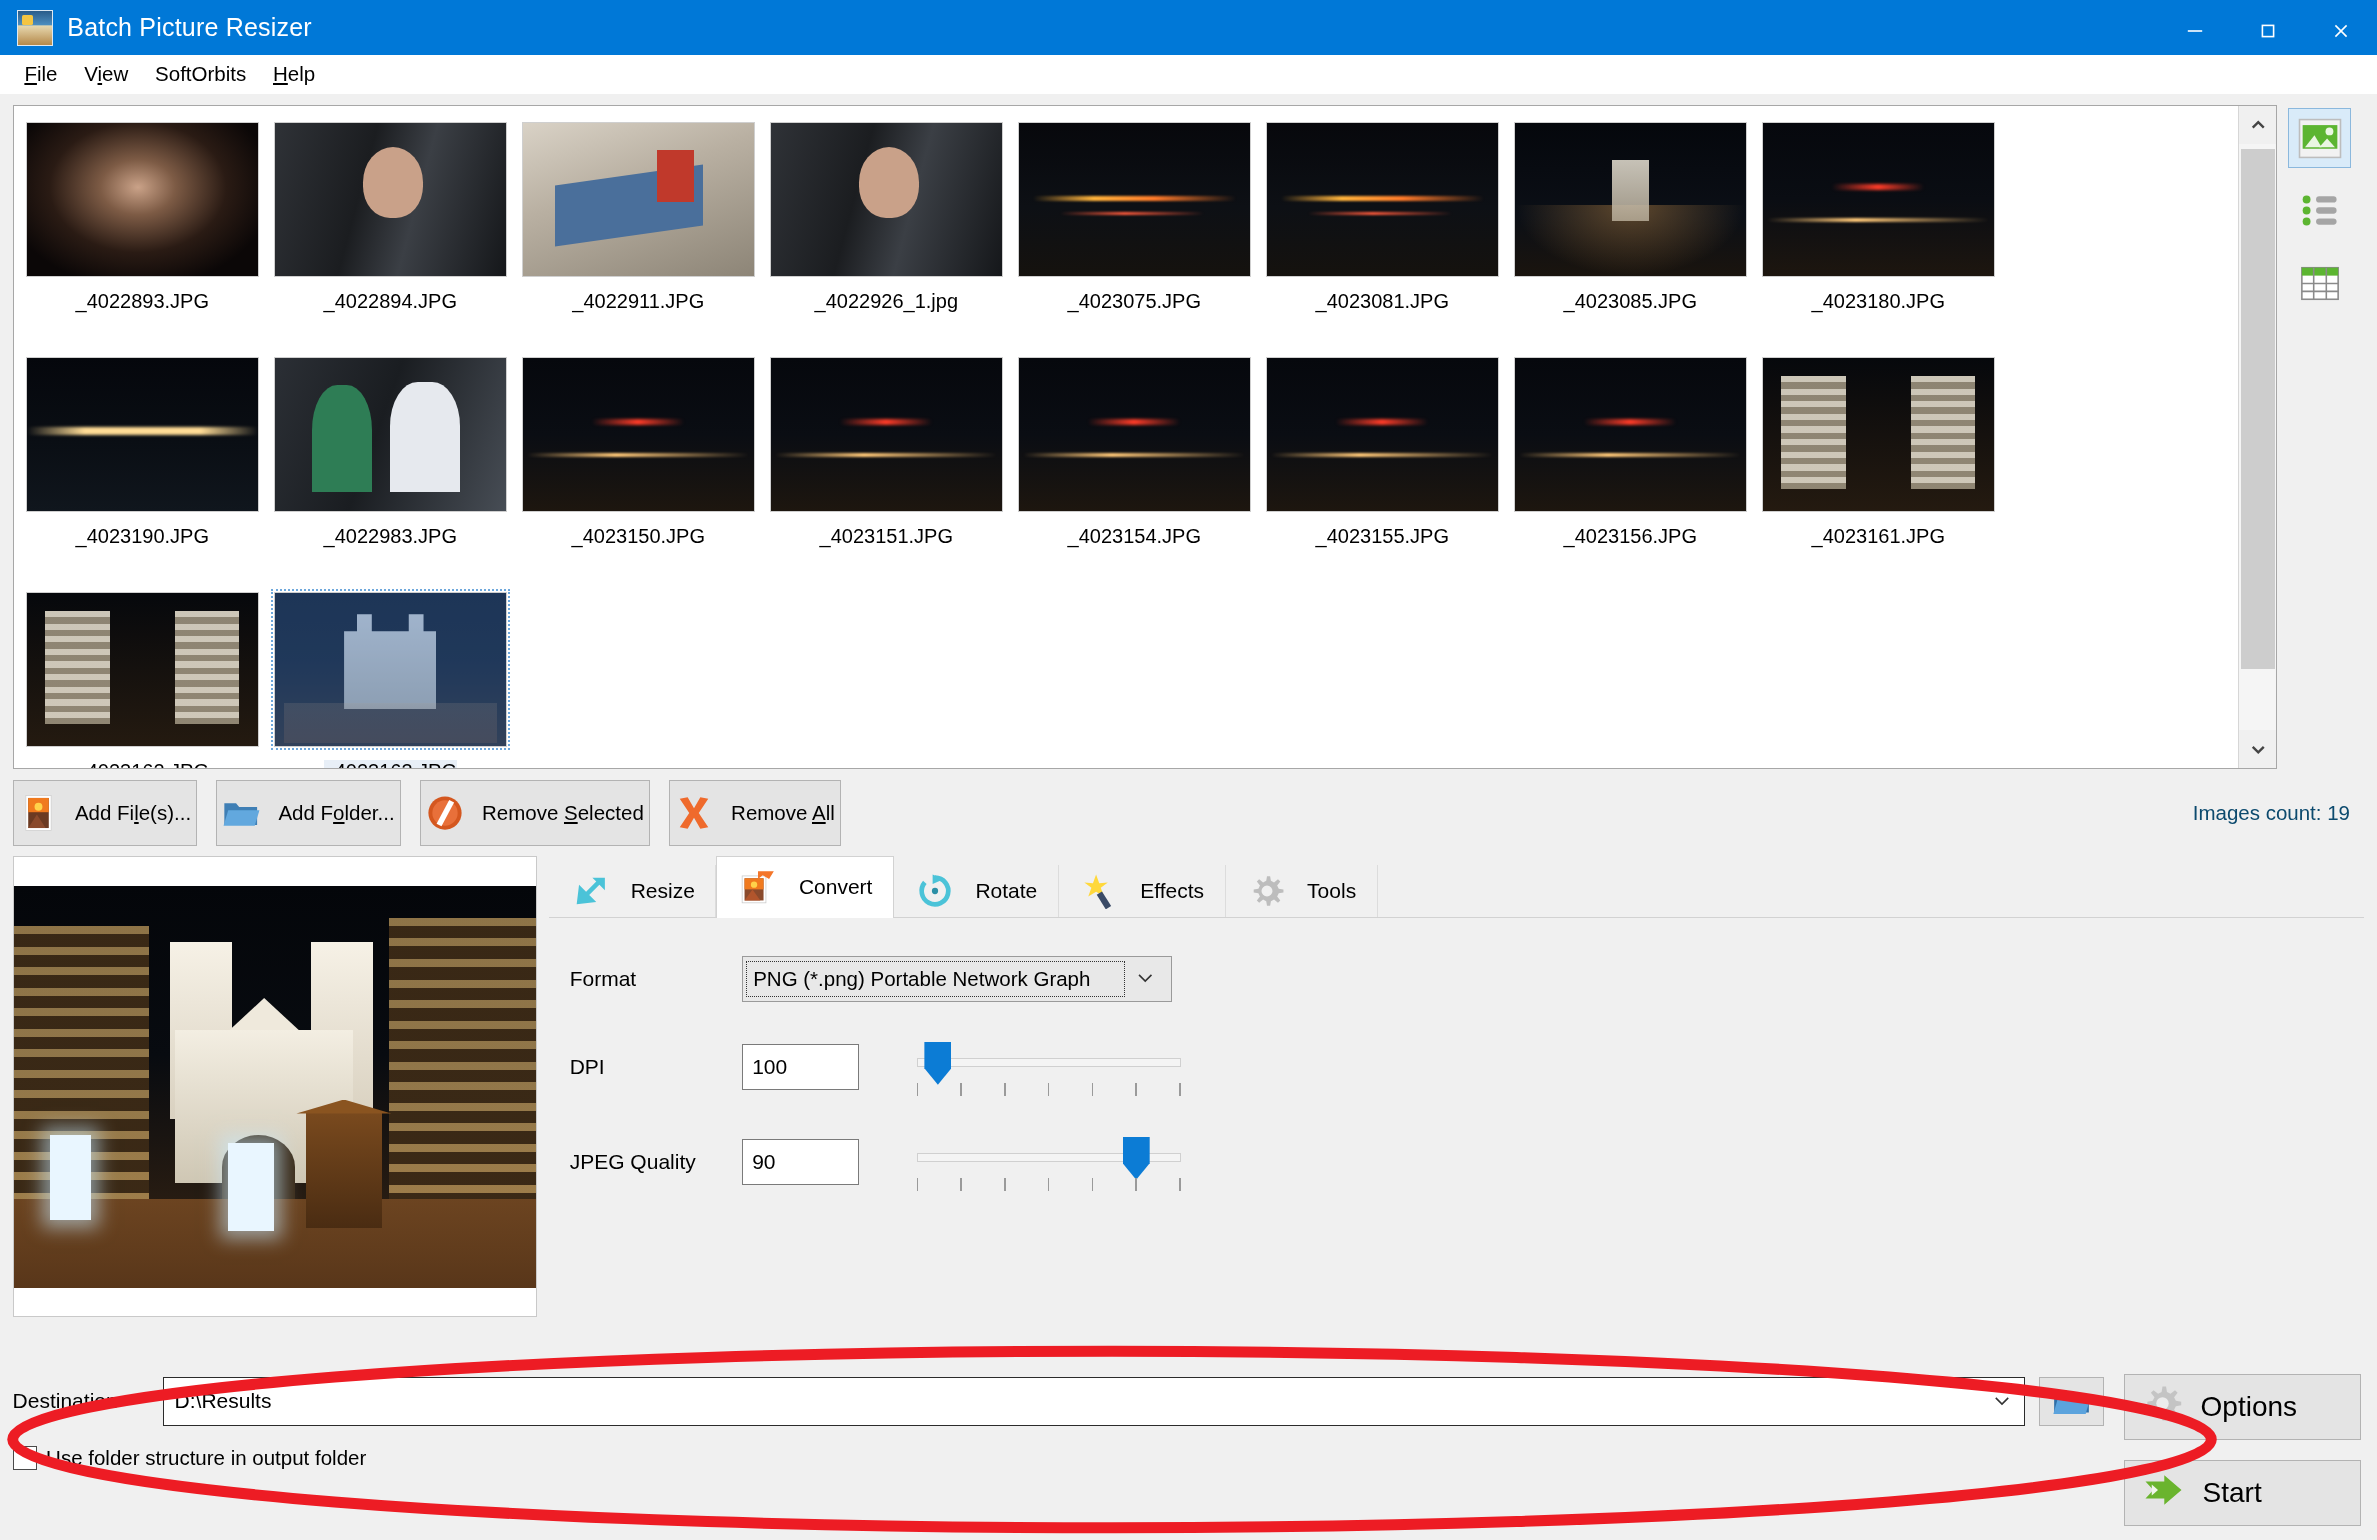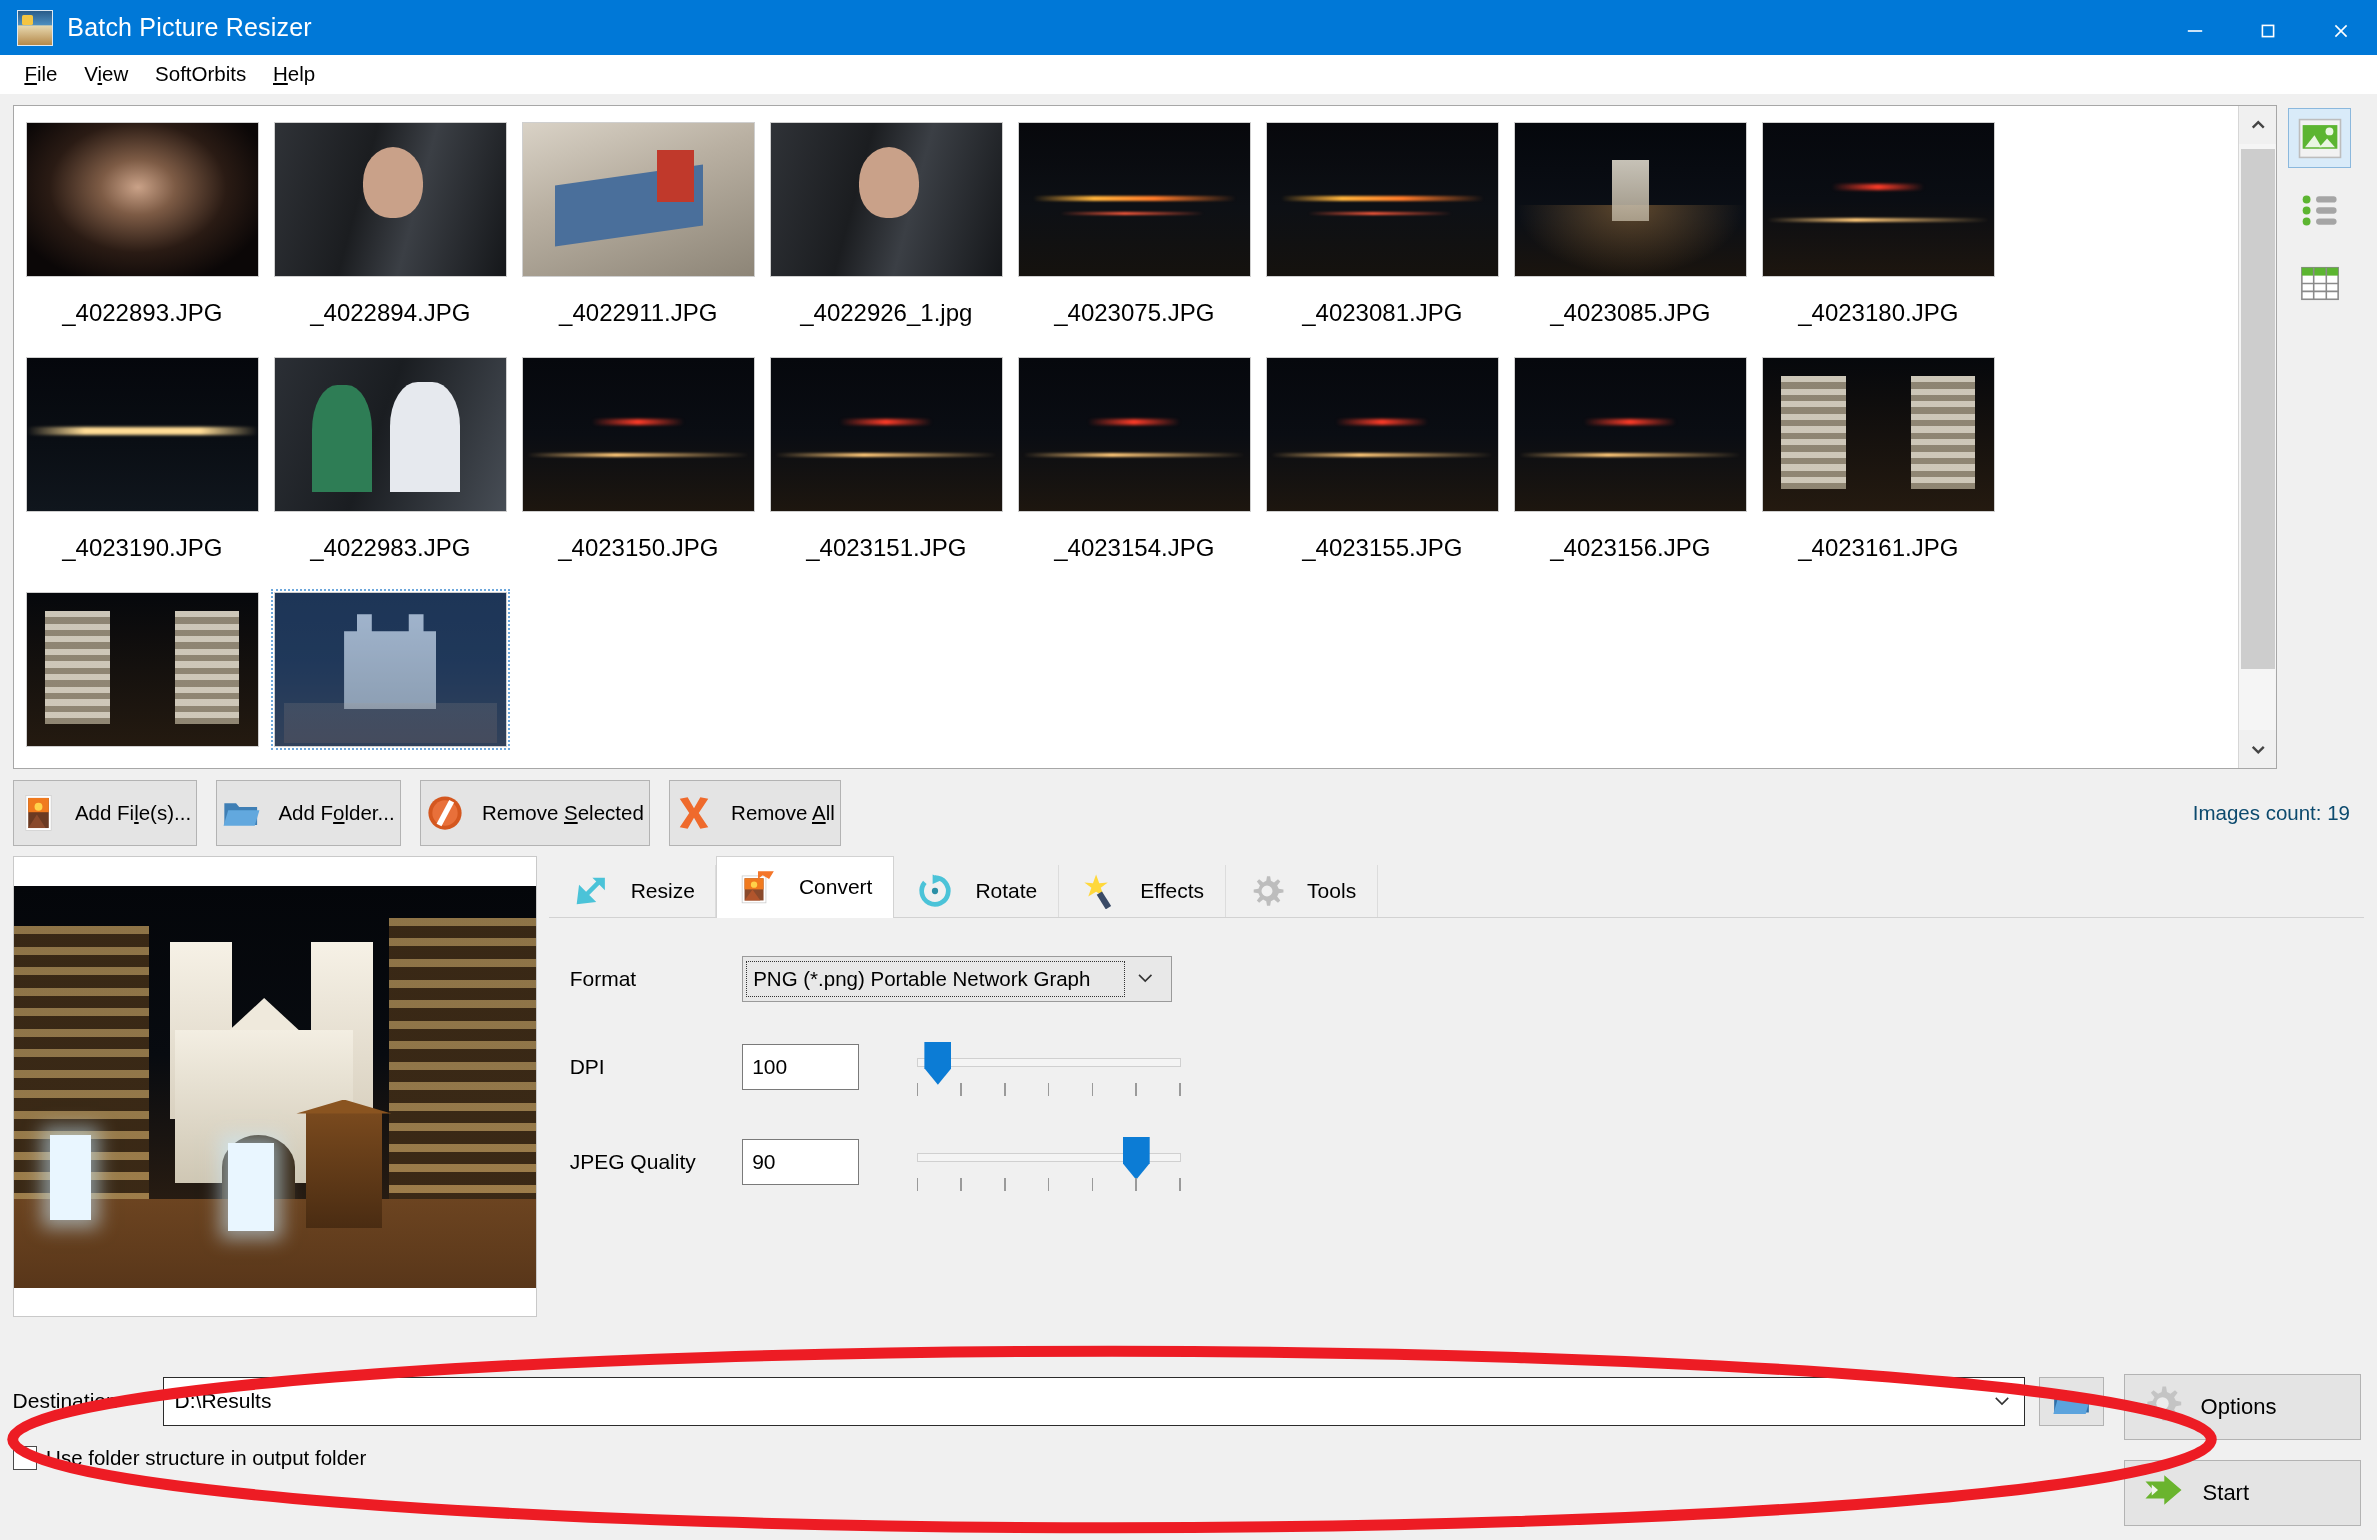--- a/index.html
+++ b/index.html
@@ -90,21 +90,21 @@
     width: 233px; height: 155px;
     background: #111; position: relative; overflow: hidden;
     border: 0.8px solid #cfcfcf;
   }
   .thumb.selected .pic { outline: 2.4px dotted #6ea8dc; outline-offset: 1.6px; }
   .thumb.selected .pic::after {
     content: ""; position: absolute; inset: 0;
     background: rgba(60,110,180,0.45);
   }
   .thumb .cap {
-    margin-top: 22px; font-size: 24px; color: #000;
+    margin-top: 13px; font-size: 20px; color: #000;
     white-space: nowrap;
   }
   .thumb.selected .cap { background: #e8eff7; }
 
   
   .sc { position: absolute; inset: 0; }
   .sc-portrait  { background: radial-gradient(ellipse at 48% 42%, #caa288 0%, #7d5b45 22%, #2a1b14 52%, #0b0707 80%); }
   .sc-portrait2 { background: linear-gradient(105deg,#2f3237 0%,#1b1d20 38%,#3b3f45 60%,#15171a 100%); }
   .sc-portrait2::after { content:""; position:absolute; left:38%; top:16%; width:26%; height:46%; border-radius:50% 50% 45% 45%; background:#c9a189; }
   .sc-table { background: linear-gradient(160deg,#d9d2c6 0%,#b9b0a2 40%,#8d8577 100%); }
@@ -374,21 +374,21 @@
     background: #fff; margin-right: 9.5px; flex: 0 0 auto;
   }
   .chklabel { font-size: 20.5px; color: #000; }
   .right-btns {
     width: 237px; flex: 0 0 auto; margin-left: 20.5px;
     display: flex; flex-direction: column; gap: 20.5px; padding-top: 8px;
   }
   .bigbtn {
     height: 66px; background: #e4e4e4; border: 0.8px solid #b3b3b3;
     display: flex; align-items: center; gap: 17.3px;
-    padding: 0 17.3px; font-size: 22px; color: #000;
+    padding: 0 17.3px; font-size: 28px; color: #000;
   }
 
   .annot-ellipse {
     position: absolute;
     left: 0px; top: 1341px;
     width: 2224px; height: 197px;
     pointer-events: none;
     z-index: 50;
   }
 </style>

